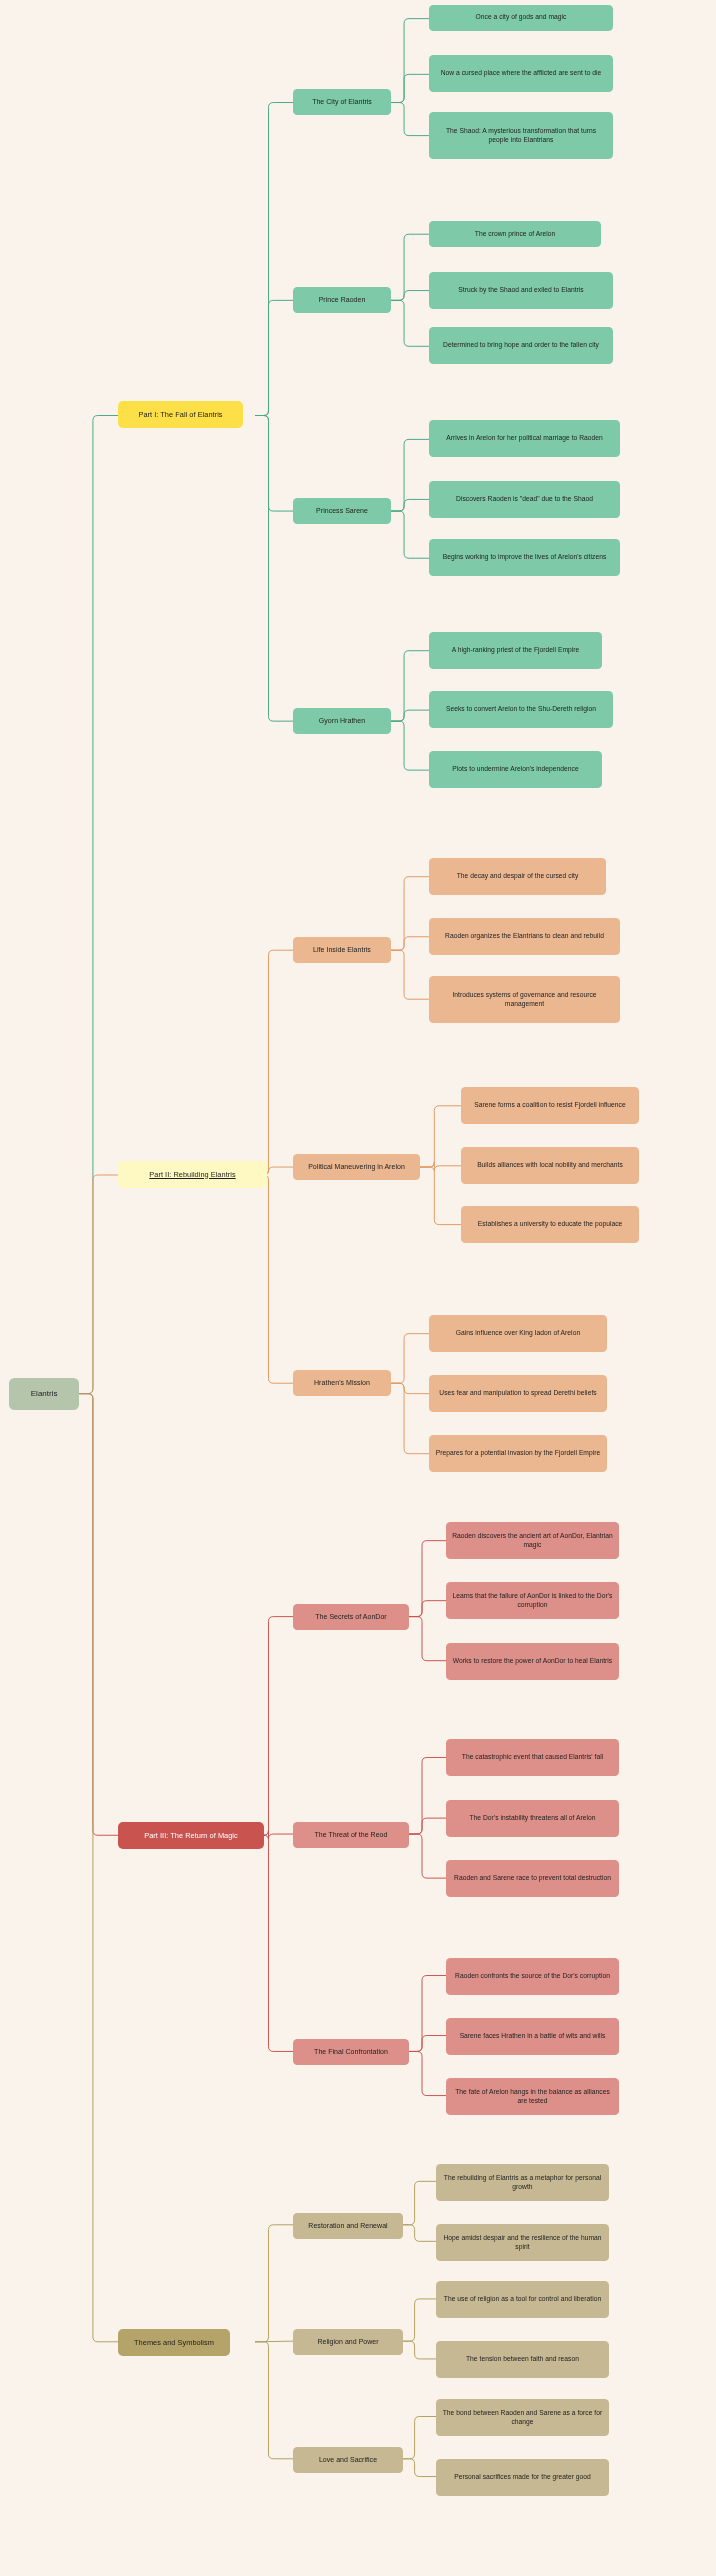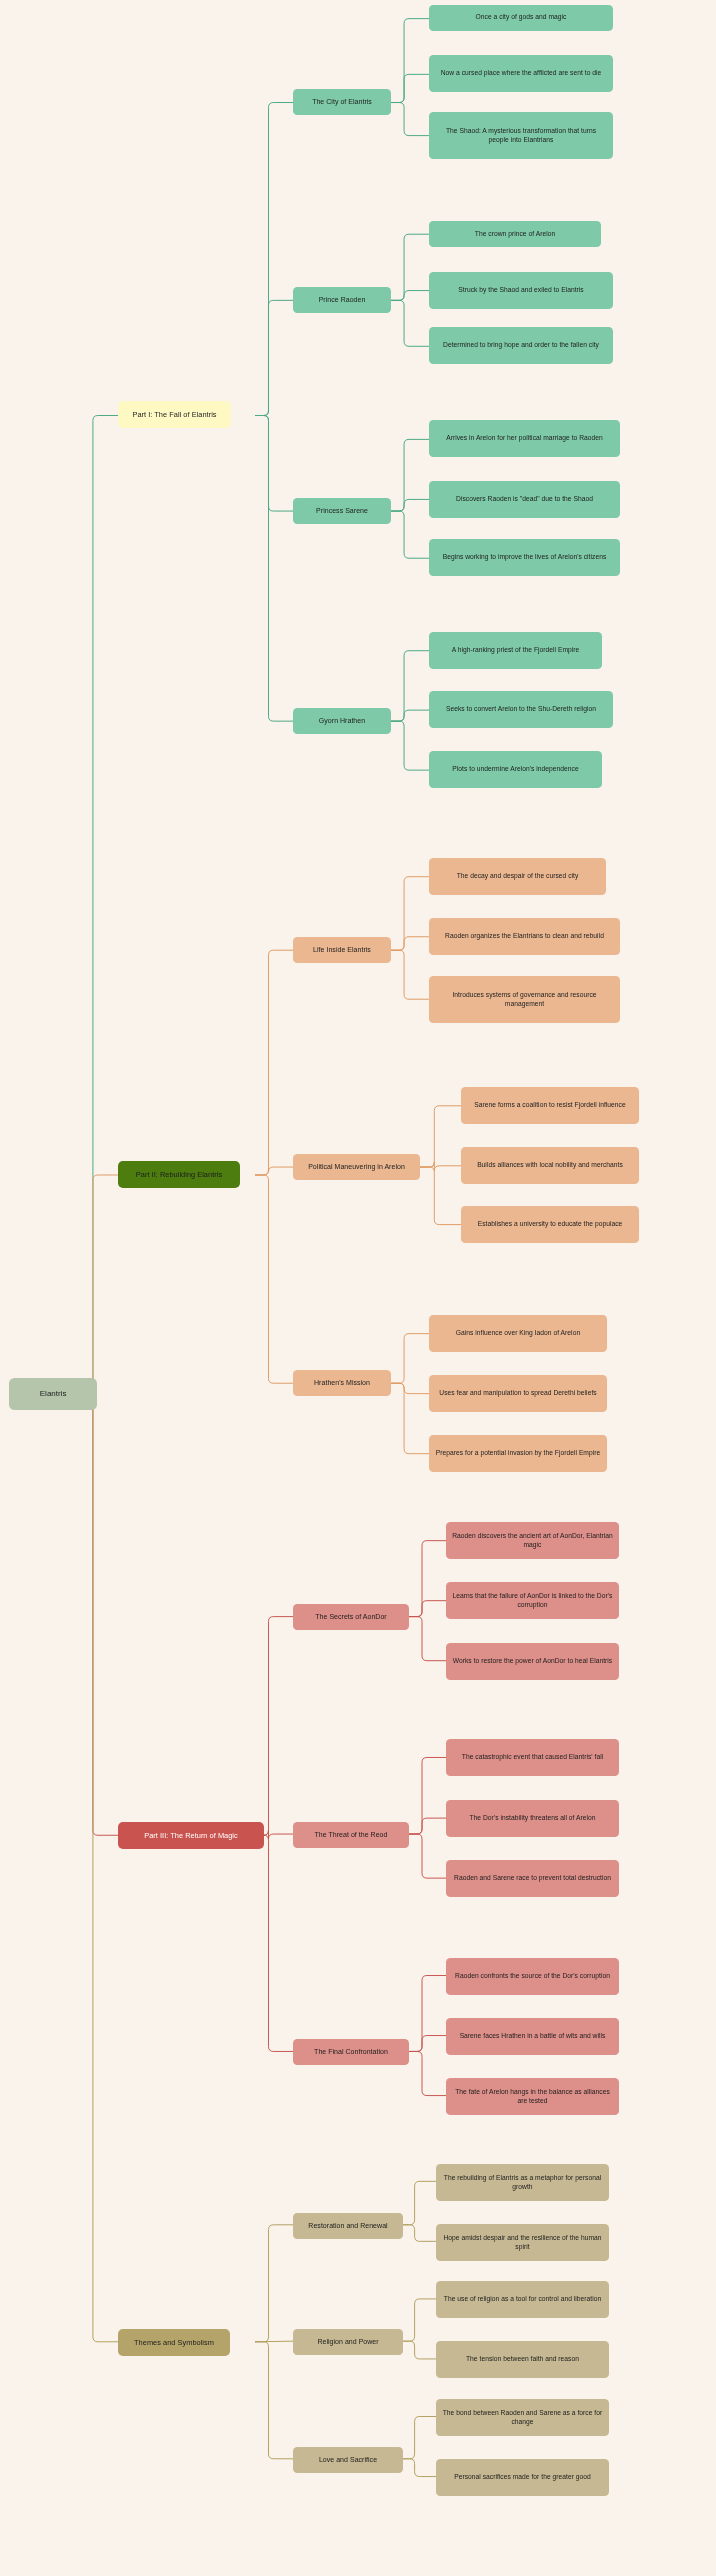--- a/index.html
+++ b/index.html
@@ -102,24 +102,24 @@
       <path d="M 417 3822 L 430.35 3822 Q 438.35 3822 438.35 3814 L 438.35 3639 Q 438.35 3631 446.35 3631 L 478 3631" fill="none" stroke="#b1a05f" stroke-width="1.6" stroke-linecap="round" stroke-linejoin="round"></path>
       <path d="M 658 3631 L 668.9 3631 Q 676.9 3631 676.9 3623 L 676.9 3568 Q 676.9 3560 684.9 3560 L 712 3560" fill="none" stroke="#b1a05f" stroke-width="1.6" stroke-linecap="round" stroke-linejoin="round"></path>
       <path d="M 658 3631 L 668.9 3631 Q 676.9 3631 676.9 3639 L 676.9 3650 Q 676.9 3658 684.9 3658 L 712 3658" fill="none" stroke="#b1a05f" stroke-width="1.6" stroke-linecap="round" stroke-linejoin="round"></path>
       <path d="M 417 3822 L 478 3821" fill="none" stroke="#b1a05f" stroke-width="1.6" stroke-linecap="round" stroke-linejoin="round"></path>
       <path d="M 658 3821 L 668.9 3821 Q 676.9 3821 676.9 3813 L 676.9 3760 Q 676.9 3752 684.9 3752 L 712 3752" fill="none" stroke="#b1a05f" stroke-width="1.6" stroke-linecap="round" stroke-linejoin="round"></path>
       <path d="M 658 3821 L 668.9 3821 Q 676.9 3821 676.9 3829 L 676.9 3842 Q 676.9 3850 684.9 3850 L 712 3850" fill="none" stroke="#b1a05f" stroke-width="1.6" stroke-linecap="round" stroke-linejoin="round"></path>
       <path d="M 417 3822 L 430.35 3822 Q 438.35 3822 438.35 3830 L 438.35 4005 Q 438.35 4013 446.35 4013 L 478 4013" fill="none" stroke="#b1a05f" stroke-width="1.6" stroke-linecap="round" stroke-linejoin="round"></path>
       <path d="M 658 4013 L 668.9 4013 Q 676.9 4013 676.9 4005 L 676.9 3952 Q 676.9 3944 684.9 3944 L 712 3944" fill="none" stroke="#b1a05f" stroke-width="1.6" stroke-linecap="round" stroke-linejoin="round"></path>
       <path d="M 658 4013 L 668.9 4013 Q 676.9 4013 676.9 4021 L 676.9 4034 Q 676.9 4042 684.9 4042 L 712 4042" fill="none" stroke="#b1a05f" stroke-width="1.6" stroke-linecap="round" stroke-linejoin="round"></path>
     </svg>
-<div class="node root" style="left: 9.2px; top: 1378px; width: 88px; min-height: 32px; background: rgb(181, 197, 172);">
+<div class="node root" style="left: 9.2px; top: 1378px; width: 70px; min-height: 32px; background: rgb(181, 197, 172);">
       <span>Elantris</span>
     </div>
-    <div class="node lvl1" style="left: 118px; top: 401px; width: 113px; min-height: 27px; background: #fef9c3;">
+    <div class="node lvl1" style="left: 118px; top: 401px; width: 125px; min-height: 27px; background: #fde047;">
       <span>Part I: The Fall of Elantris</span>
     </div>
     <div class="node lvl2" style="left: 293px; top: 89px; width: 98px; min-height: 26px; background: rgb(126, 202, 168);">
       <span>The City of Elantris</span>
     </div>
     <div class="node leaf" style="left: 429px; top: 4.9px; width: 184px; min-height: 26px; background: rgb(126, 202, 168);">
       <span>Once a city of gods and magic</span>
     </div>
     <div class="node leaf" style="left: 429px; top: 55px; width: 184px; min-height: 37px; background: rgb(126, 202, 168);">
       <span>Now a cursed place where the afflicted are sent to die</span>
@@ -156,21 +156,21 @@
     </div>
     <div class="node leaf" style="left: 429px; top: 632px; width: 173px; min-height: 37px; background: rgb(126, 202, 168);">
       <span>A high-ranking priest of the Fjordell Empire</span>
     </div>
     <div class="node leaf" style="left: 429px; top: 691px; width: 184px; min-height: 37px; background: rgb(126, 202, 168);">
       <span>Seeks to convert Arelon to the Shu-Dereth religion</span>
     </div>
     <div class="node leaf" style="left: 429px; top: 751px; width: 173px; min-height: 37px; background: rgb(126, 202, 168);">
       <span>Plots to undermine Arelon's independence</span>
     </div>
-    <div class="node lvl1" style="left: 118px; top: 1161px; width: 122px; min-height: 27px; background: #4d7c0f;">
+    <div class="node lvl1" style="left: 118px; top: 1161px; width: 149px; min-height: 27px; background: #fef9c3; text-decoration: underline;">
       <span>Part II: Rebuilding Elantris</span>
     </div>
     <div class="node lvl2" style="left: 293px; top: 937px; width: 98px; min-height: 26px; background: rgb(234, 183, 145);">
       <span>Life Inside Elantris</span>
     </div>
     <div class="node leaf" style="left: 429px; top: 858px; width: 177px; min-height: 37px; background: rgb(234, 183, 145);">
       <span>The decay and despair of the cursed city</span>
     </div>
     <div class="node leaf" style="left: 429px; top: 918px; width: 191px; min-height: 37px; background: rgb(234, 183, 145);">
       <span>Raoden organizes the Elantrians to clean and rebuild</span>

